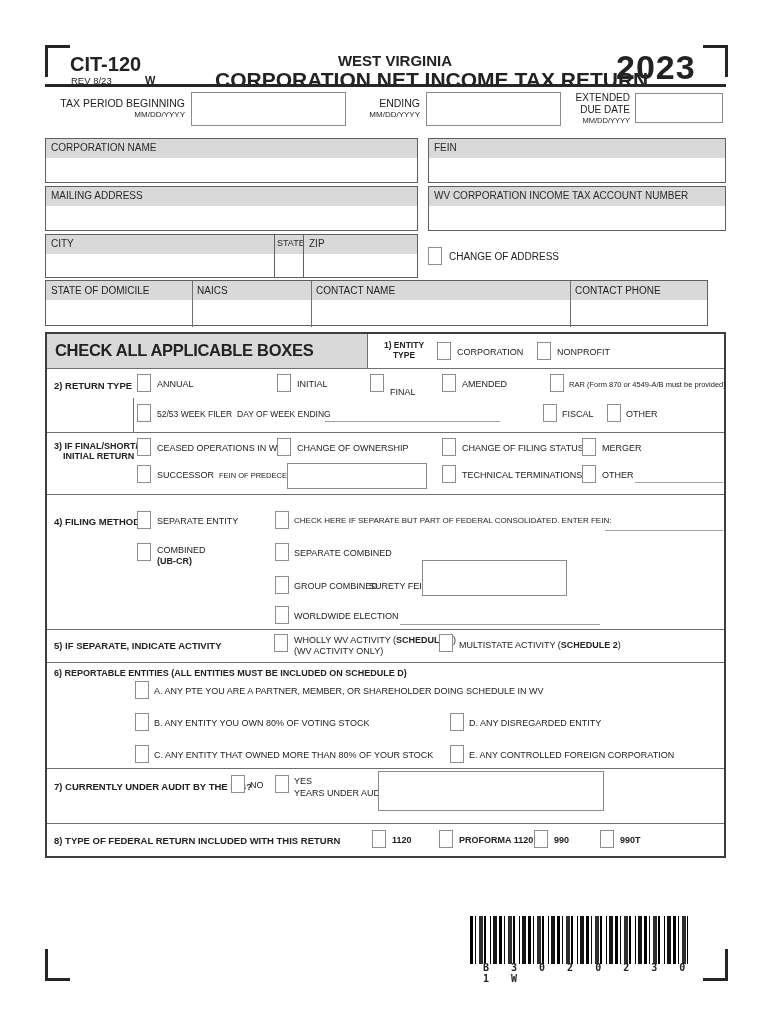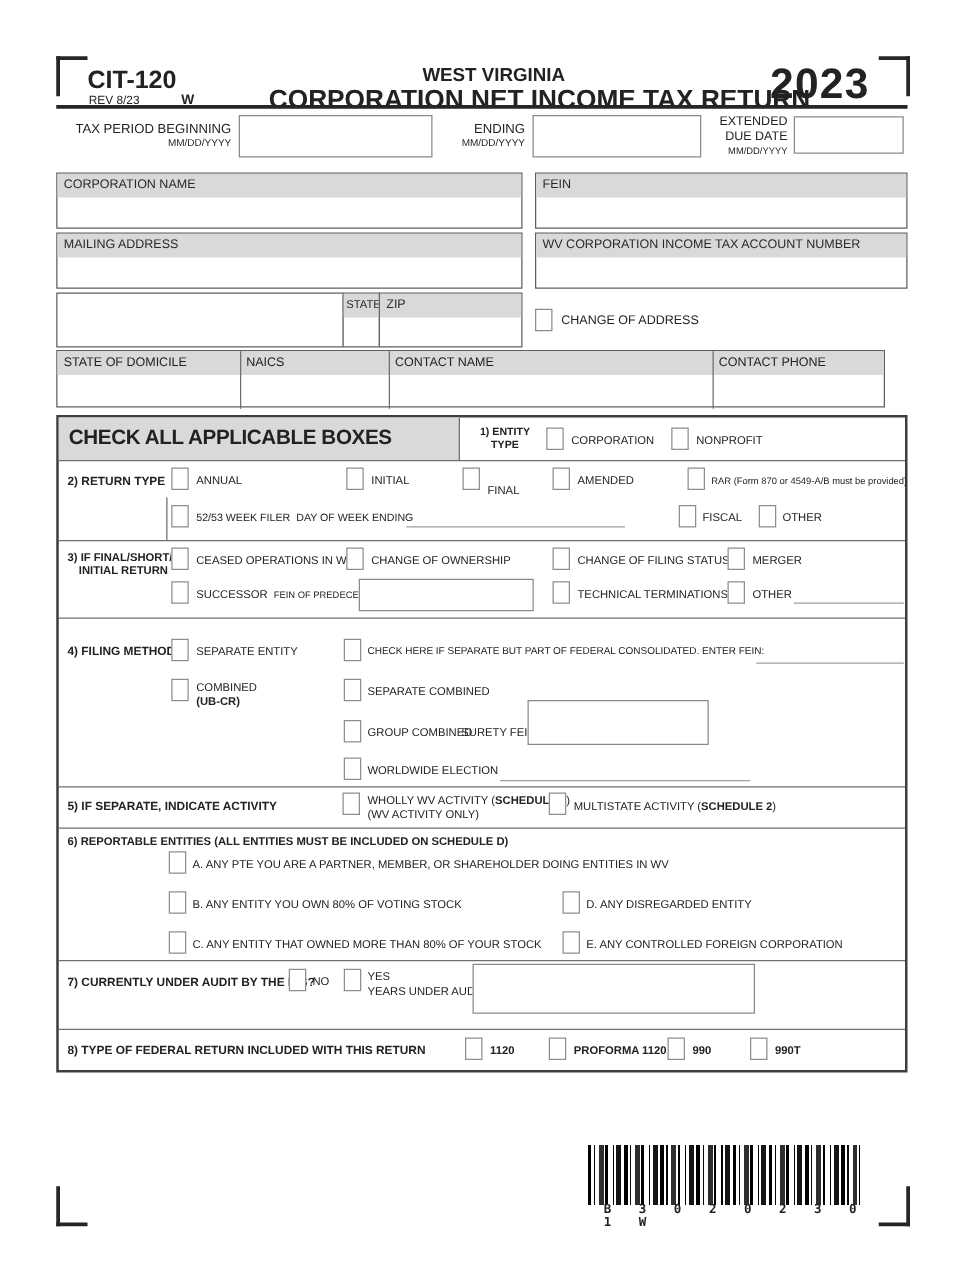--- a/index.html
+++ b/index.html
@@ -66,20 +66,21 @@
 
   <div class="cell" style="left:45px;top:138px;width:373px;height:45px;">
     <div class="band">CORPORATION NAME</div>
     <div class="inp" style="top:19px;"></div>
   </div>
   <div class="cell" style="left:45px;top:186px;width:373px;height:45px;">
     <div class="band">MAILING ADDRESS</div>
     <div class="inp" style="top:19px;"></div>
   </div>
   <div class="cell" style="left:45px;top:234px;width:230px;height:44px;">
+    <div class="band">CITY</div>
     <div class="inp" style="top:19px;"></div>
   </div>
   <div class="cell" style="left:274px;top:234px;width:30px;height:44px;">
     <div class="band" style="padding-left:2px;font-size:9px;">STATE</div>
     <div class="inp" style="top:19px;"></div>
   </div>
   <div class="cell" style="left:303px;top:234px;width:115px;height:44px;">
     <div class="band">ZIP</div>
     <div class="inp" style="top:19px;"></div>
   </div>
@@ -197,21 +198,21 @@
 
     <div class="t b" style="left:7px;top:306px;font-size:9.5px;">5) IF SEPARATE, INDICATE ACTIVITY</div>
     <div class="cb" style="left:227px;top:300px;"></div>
     <div class="t" style="left:247px;top:301px;"><span>WHOLLY WV ACTIVITY (</span><span class="b">SCHEDULE 1</span><span>)</span></div>
     <div class="t" style="left:247px;top:312px;">(WV ACTIVITY ONLY)</div>
     <div class="cb" style="left:392px;top:300px;"></div>
     <div class="t" style="left:412px;top:306px;"><span>MULTISTATE ACTIVITY (</span><span class="b">SCHEDULE 2</span><span>)</span></div>
 
     <div class="t b" style="left:7px;top:334px;font-size:9px;">6) REPORTABLE ENTITIES (ALL ENTITIES MUST BE INCLUDED ON SCHEDULE D)</div>
     <div class="cb" style="left:88px;top:347px;"></div>
-    <div class="t" style="left:107px;top:352px;">A. ANY PTE YOU ARE A PARTNER, MEMBER, OR SHAREHOLDER DOING ENTITIES IN WV</div>
+    <div class="t" style="left:107px;top:352px;">A. ANY PTE YOU ARE A PARTNER, MEMBER, OR SHAREHOLDER DOING SCHEDULE IN WV</div>
     <div class="cb" style="left:88px;top:379px;"></div>
     <div class="t" style="left:107px;top:384px;">B. ANY ENTITY YOU OWN 80% OF VOTING STOCK</div>
     <div class="cb" style="left:88px;top:411px;"></div>
     <div class="t" style="left:107px;top:416px;">C. ANY ENTITY THAT OWNED MORE THAN 80% OF YOUR STOCK</div>
     <div class="cb" style="left:403px;top:379px;"></div>
     <div class="t" style="left:422px;top:384px;">D. ANY DISREGARDED ENTITY</div>
     <div class="cb" style="left:403px;top:411px;"></div>
     <div class="t" style="left:422px;top:416px;">E. ANY CONTROLLED FOREIGN CORPORATION</div>
 
     <div class="t b" style="left:7px;top:447px;font-size:9.5px;">7) CURRENTLY UNDER AUDIT BY THE IRS?</div>

